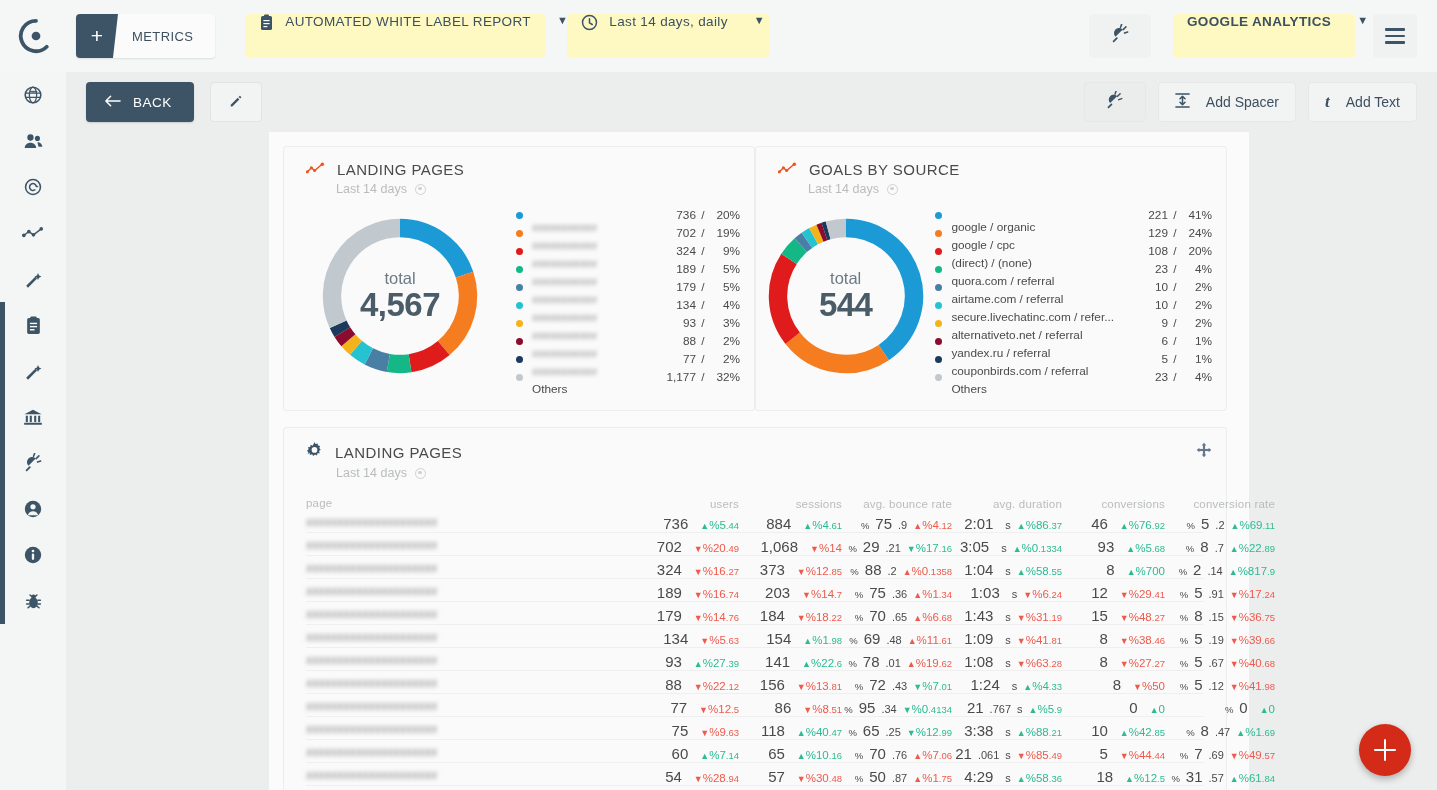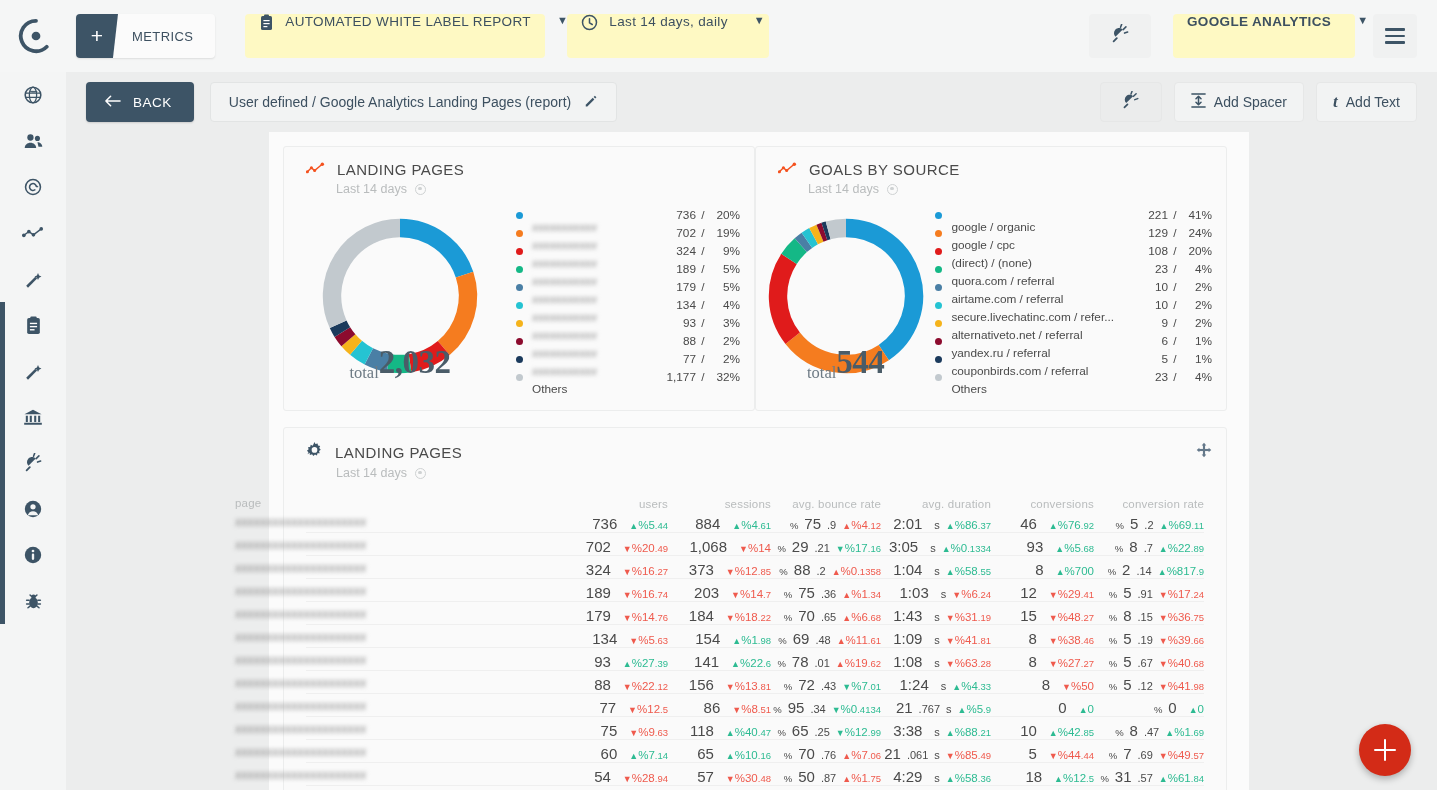--- a/index.html
+++ b/index.html
@@ -73,21 +73,21 @@
     display:flex; align-items:center; gap:12px; height:40px; padding:0 22px 0 18px;
     background:#3d5466; color:#fff; border-radius:4px; font-size:13.5px; letter-spacing:.5px;
     cursor:pointer; box-shadow:0 1px 2px rgba(0,0,0,.14);
   }
   .title-pill{
     display:flex; align-items:center; gap:13px; height:40px; margin-left:16px;
     padding:0 18px; background:#f2f3f3; border:1px solid #e2e4e4; border-radius:4px;
     font-size:14px; color:#3d5060; cursor:pointer;
   }
   .tool-btn{
-    display:flex; align-items:center; gap:8px; height:40px; padding:0 16px;
+    display:flex; align-items:center; gap:16px; height:40px; padding:0 16px;
     background:#f2f3f3; border:1px solid #e6e7e7; border-radius:4px;
     font-size:14px; color:#3d5060; margin-left:12px; cursor:pointer;
   }
   .tool-btn.square{ width:62px; justify-content:center; padding:0; background:#ebecec;}
 
   
   .canvas{
     position:absolute; left:74px; top:132px; width:1371px; height:658px;
     overflow:hidden;
   }
@@ -111,43 +111,43 @@
     width:11px;height:11px;border-radius:50%;border:1.6px solid #cfd2d3; position:relative;
   }
   .dot-ico:after{content:"";position:absolute;left:2.4px;top:2.4px;width:3.6px;height:3.6px;border-radius:50%;background:#cfd2d3;}
 
   
   .donut-row{ display:flex; align-items:center; padding:10px 0 0 0;}
   .donut-box{ width:232px; display:flex; align-items:center; justify-content:center;}
   .donut{ position:relative; width:170px; height:170px;}
   .donut svg{ display:block; }
   .donut .center{
-    position:absolute; inset:0; display:flex; flex-direction:row;
-    align-items:flex-end; justify-content:center;font-family:Liberation Serif, serif;
+    position:absolute; inset:0; display:flex; flex-direction:column;
+    align-items:center; justify-content:center;
   }
   .donut .c-total{ font-size:16.5px; color:#6d7a84; margin-bottom:-2px;}
   .donut .c-num{ font-size:33px; font-weight:bold; color:#4a5c68; letter-spacing:-.5px;}
   .legend{ flex:1; padding-right:14px; }
   .lg-row{
     display:flex; align-items:center; height:18px; font-size:11.8px; color:#4a4a4a;
   }
   .lg-dot{ width:7px;height:7px;border-radius:50%;margin-right:9px;flex:0 0 auto;}
   .lg-label{
     flex:1 1 auto; white-space:nowrap; overflow:hidden; text-overflow:ellipsis;
     padding-right:8px;
     margin-top:24px;
   }
   .lg-label.redact{ filter:blur(2.1px); color:#8b8b8b; font-style:italic; }
   .lg-val{ width:46px; text-align:right; }
   .lg-sep{ width:14px; text-align:center; color:#4a4a4a;}
   .lg-pct{ width:30px; text-align:right; }
 
   
   .tbl{ width:100%; padding:10px 22px 0 22px;}
-  .tr{ display:flex; align-items:flex-end; height:23px;justify-content:flex-end; }
+  .tr{ display:flex; align-items:flex-end; height:23px; }
   .tr.head{ height:20px; }
   .c{ font-size:13.5px; color:#4a4a4a; }
   .c-page{ flex:0 0 330px; }
   .c-page .pg{
     display:inline-block; max-width:320px; white-space:nowrap; overflow:hidden;
     filter:blur(2.2px); color:#8b8b8b; font-style:italic; font-size:12.5px;
   }
   .c-m{ flex:0 0 103px; display:flex; align-items:baseline; justify-content:flex-end; gap:6px;}
   .c-m.wide{ flex:0 0 110px;}
   .hcell{ font-size:11.5px; color:#b9bcbd; letter-spacing:.2px;}
@@ -373,21 +373,20 @@
   <div class="back-btn">
     <span>
       <svg width="17" height="12" viewBox="0 0 18 12">
           <path d="M17 6H2M7 1L2 6l5 5" fill="none" stroke="#fff" stroke-width="1.6" stroke-linecap="round" stroke-linejoin="round"></path>
         </svg>
     </span>
     <span>BACK</span>
   </div>
 
   <div class="title-pill">
-    <span>User defined / Google Analytics Landing Pages (report)</span>
     <span>
       <svg width="14" height="14" viewBox="0 0 16 16">
           <path d="M2 12.4l8-8 1.8 1.8-8 8H2z" fill="#3d5466"></path>
           <path d="M11 3.4l1.4-1.4 1.8 1.8L12.8 5.2z" fill="#3d5466"></path>
         </svg>
     </span>
   </div>
 
   <div class="spacer"></div>
 
@@ -450,21 +449,21 @@
                 <path d="M 67.10795514735105 107.47080127429119 A 48 48 0 0 1 51.76527487290557 107.28836328401735" fill="none" stroke="#14b886" stroke-width="13"></path>
                 <path d="M 51.76527487290557 107.28836328401735 A 48 48 0 0 1 37.985364777949584 102.65390762919685" fill="none" stroke="#4a7fa5" stroke-width="13"></path>
                 <path d="M 37.985364777949584 102.65390762919685 A 48 48 0 0 1 28.9281369412792 96.58605370985099" fill="none" stroke="#25c3d2" stroke-width="13"></path>
                 <path d="M 28.9281369412792 96.58605370985099 A 48 48 0 0 1 23.559487726403425 91.24242412550373" fill="none" stroke="#f5b31b" stroke-width="13"></path>
                 <path d="M 23.559487726403425 91.24242412550373 A 48 48 0 0 1 19.31314608278366 85.46723224693051" fill="none" stroke="#8c0b2e" stroke-width="13"></path>
                 <path d="M 19.31314608278366 85.46723224693051 A 48 48 0 0 1 16.339203911928408 79.94329172819351" fill="none" stroke="#1b3a5c" stroke-width="13"></path>
                 <path d="M 16.339203911928408 79.94329172819351 A 48 48 0 0 1 59.99999999999999 12" fill="none" stroke="#c2c9ce" stroke-width="13"></path>
               </svg>
             <div class="center">
               <div class="c-total">total</div>
-              <div class="c-num">2,032</div>
+              <div class="c-num">4,567</div>
             </div>
           </div>
         </div>
         <div class="legend" id="legend0">
             <div class="lg-row">
               <span class="lg-dot" style="background:#1b9ad6"></span>
               <span class="lg-label redact">xxxxxxxxxxx</span>
               <span class="lg-val">736</span>
               <span class="lg-sep">/</span>
               <span class="lg-pct">20%</span>

